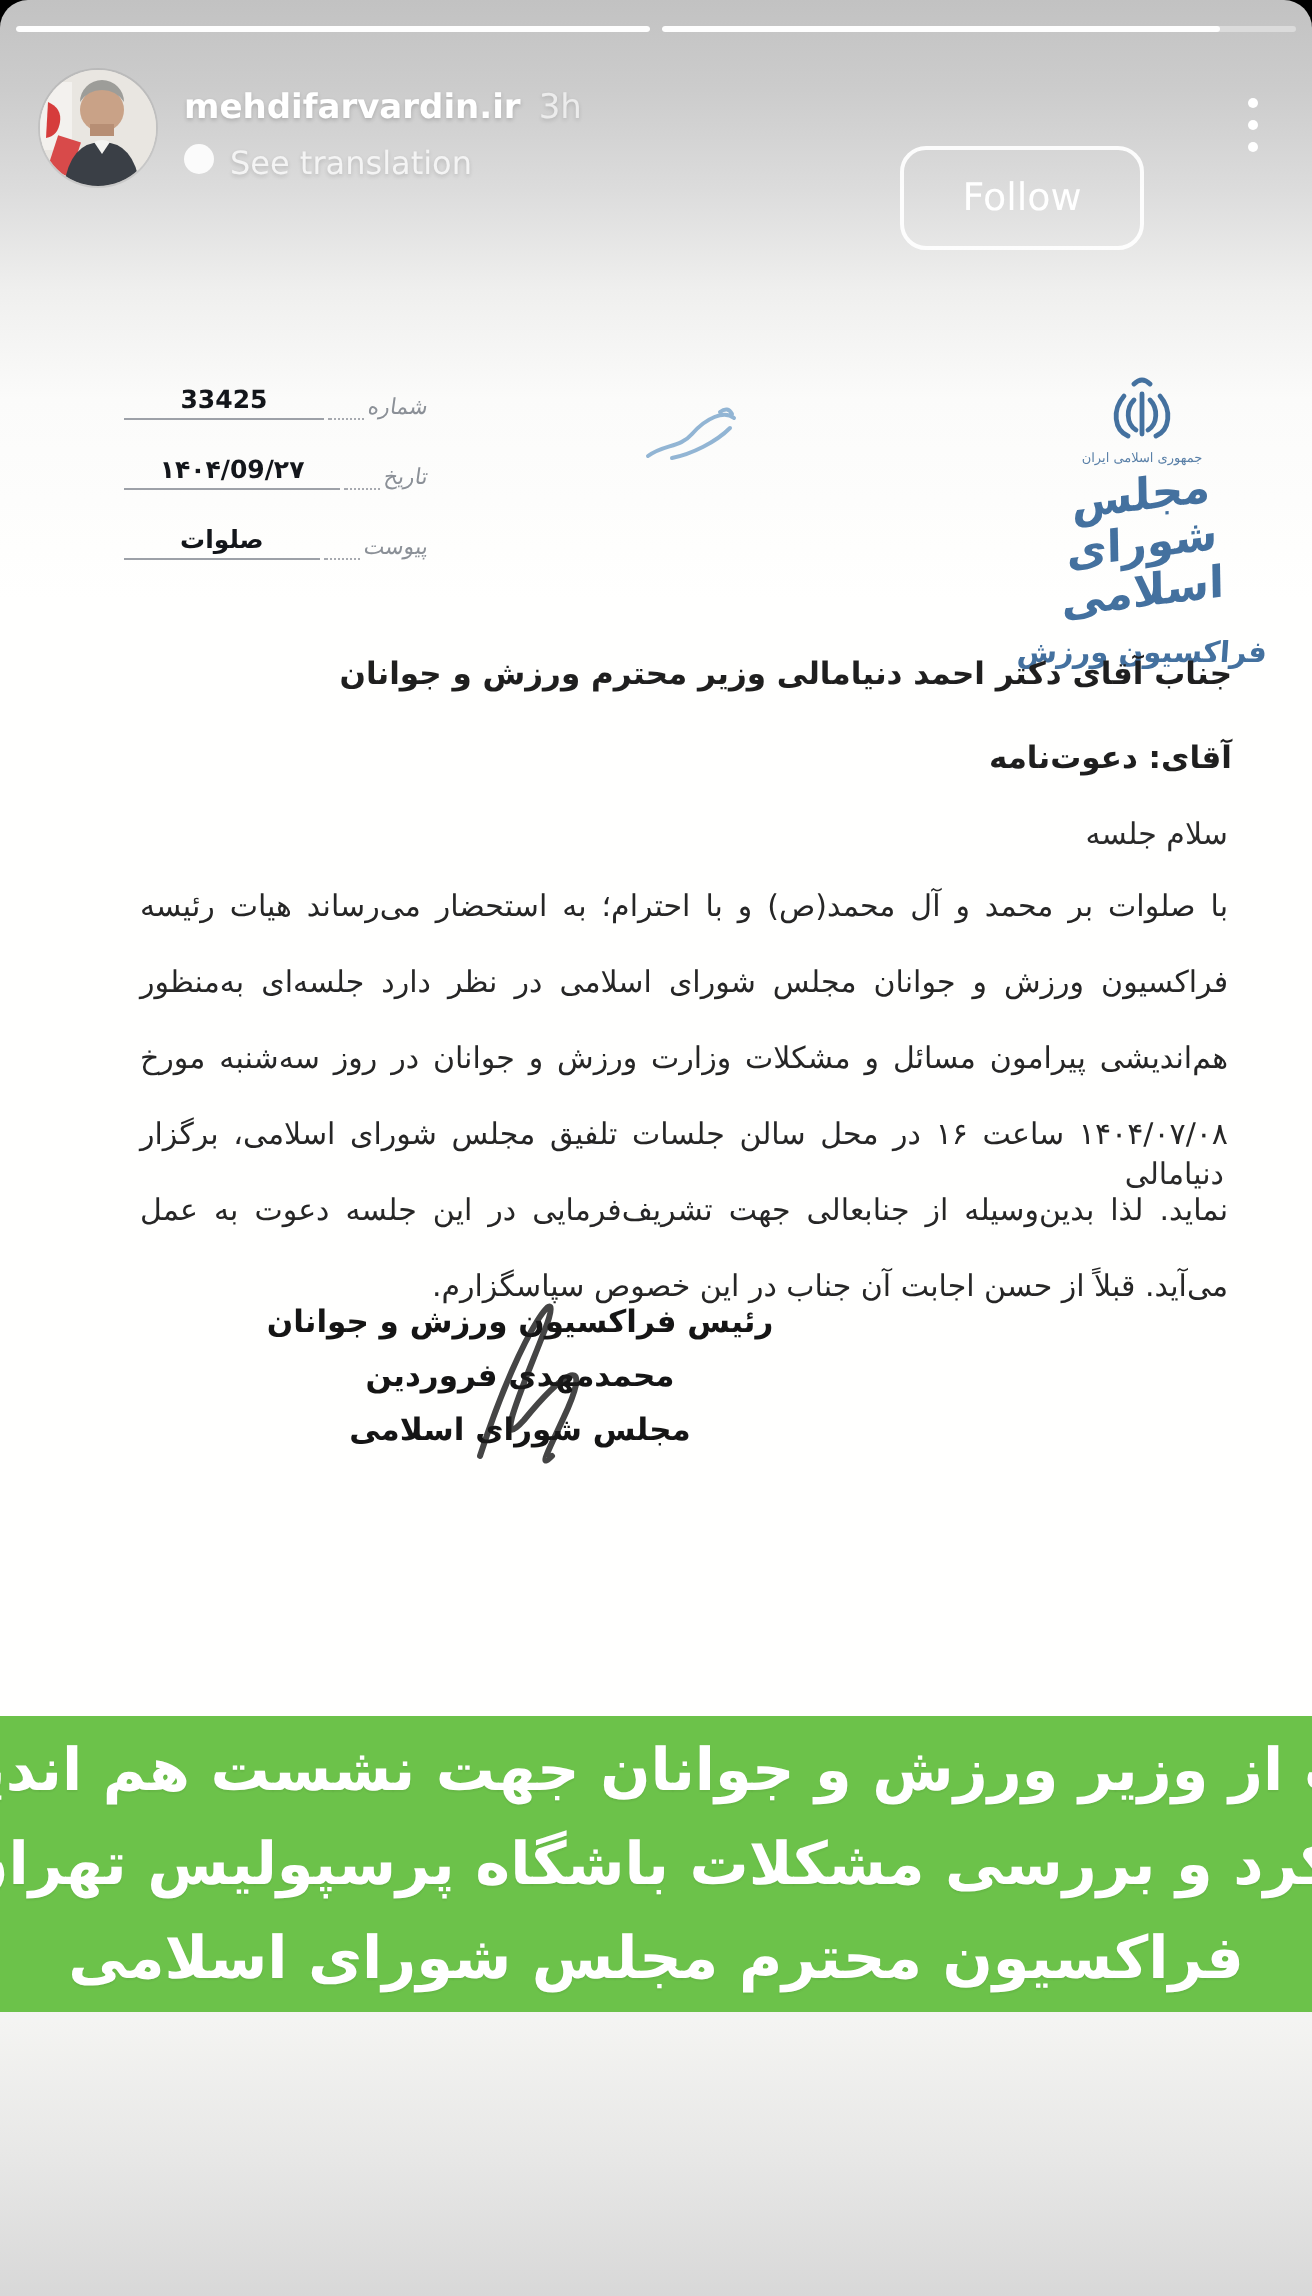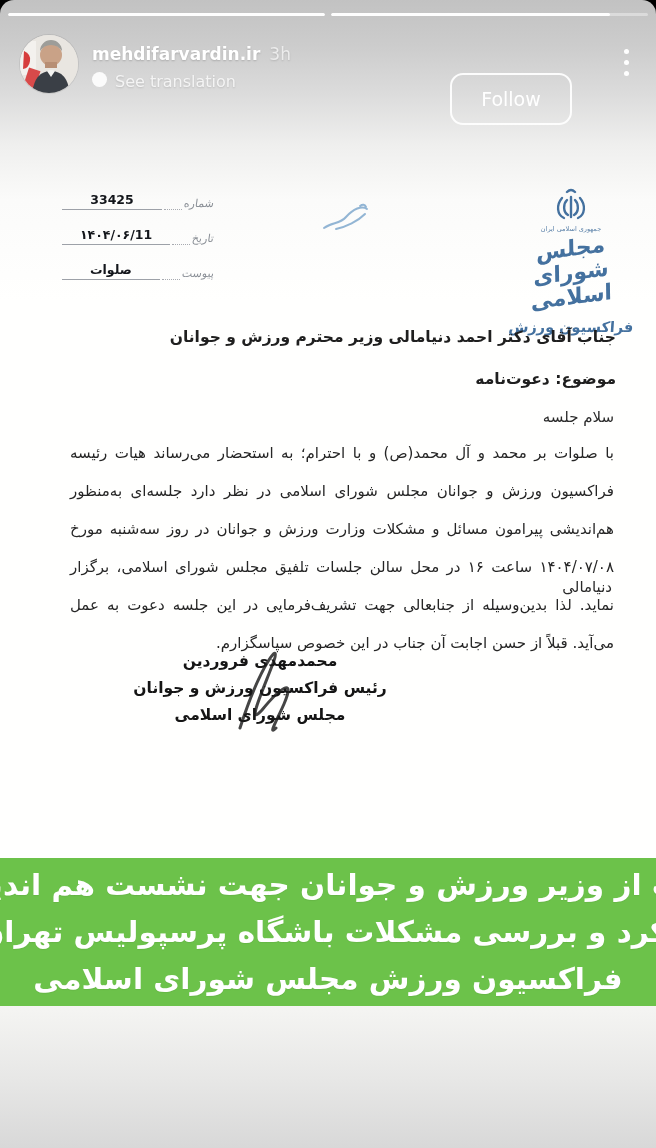--- a/index.html
+++ b/index.html
@@ -103,21 +103,21 @@
 
     <div class="meta-fields">
       <div class="meta-row">
         <span class="meta-label">شماره</span>
         <span class="meta-dots"></span>
         <span class="meta-value">33425</span>
       </div>
       <div class="meta-row">
         <span class="meta-label">تاریخ</span>
         <span class="meta-dots"></span>
-        <span class="meta-value">۱۴۰۴/۰۶/11</span>
+        <span class="meta-value">۱۴۰۴/09/۲۷</span>
       </div>
       <div class="meta-row">
         <span class="meta-label">پیوست</span>
         <span class="meta-dots"></span>
         <span class="meta-value">صلوات</span>
       </div>
     </div>
 
     <div class="besmellah" title="">
       <svg width="56" height="40" viewBox="0 0 56 40">
@@ -135,36 +135,36 @@
           <path d="M26 10 C32 17 31 27 24 30"></path>
           <path d="M13 4 q4 -4 8 0"></path>
         </g>
       </svg>
       <div class="country-line">جمهوری اسلامی ایران</div>
       <div class="assembly-callig">مجلس شورای اسلامی</div>
       <div class="fraction-line">فراکسیون ورزش</div>
     </div>
 
     <div class="addressee" dir="rtl">جناب آقای دکتر احمد دنیامالی وزیر محترم ورزش و جوانان</div>
-    <div class="subject" dir="rtl">موضوع: دعوت‌نامه</div>
+    <div class="subject" dir="rtl">آقای: دعوت‌نامه</div>
     <div class="salutation" dir="rtl">سلام جلسه</div>
     <div class="body-par" dir="rtl">با صلوات بر محمد و آل محمد(ص) و با احترام؛ به استحضار می‌رساند هیات رئیسه فراکسیون ورزش و جوانان مجلس شورای اسلامی در نظر دارد جلسه‌ای به‌منظور هم‌اندیشی پیرامون مسائل و مشکلات وزارت ورزش و جوانان در روز سه‌شنبه مورخ ۱۴۰۴/۰۷/۰۸ ساعت ۱۶ در محل سالن جلسات تلفیق مجلس شورای اسلامی، برگزار نماید. لذا بدین‌وسیله از جنابعالی جهت تشریف‌فرمایی در این جلسه دعوت به عمل می‌آید. قبلاً از حسن اجابت آن جناب در این خصوص سپاسگزارم.</div>
     <div class="closing" dir="rtl">دنیامالی</div>
 
     <div class="sig-block" dir="rtl">
+      <div>رئیس فراکسیون ورزش و جوانان</div>
       <div>محمدمهدی فروردین</div>
-      <div>رئیس فراکسیون ورزش و جوانان</div>
       <div>مجلس شورای اسلامی</div>
     </div>
     <div class="sig-scribble">
       <svg width="110" height="115" viewBox="0 0 110 115">
         <path d="M28 98 C50 30 72 6 60 36 C50 62 34 98 50 80 C68 58 84 46 72 74 C64 92 56 106 64 98" fill="none" stroke="#1c1c1c" stroke-width="3" stroke-linecap="round" opacity=".82"></path>
       </svg>
     </div>
   </div>
 
   <div class="caption-banner" style="background: rgb(108, 194, 74); color: rgb(255, 255, 255);">
     <div class="caption-line">دعوت از وزیر ورزش و جوانان جهت نشست هم اندیشی،</div>
     <div class="caption-line">عملکرد و بررسی مشکلات باشگاه پرسپولیس تهران در</div>
-    <div class="caption-line">فراکسیون ورزش مجلس شورای اسلامی</div>
+    <div class="caption-line">فراکسیون محترم مجلس شورای اسلامی</div>
   </div>
 
 </div>
 
 </body></html>

